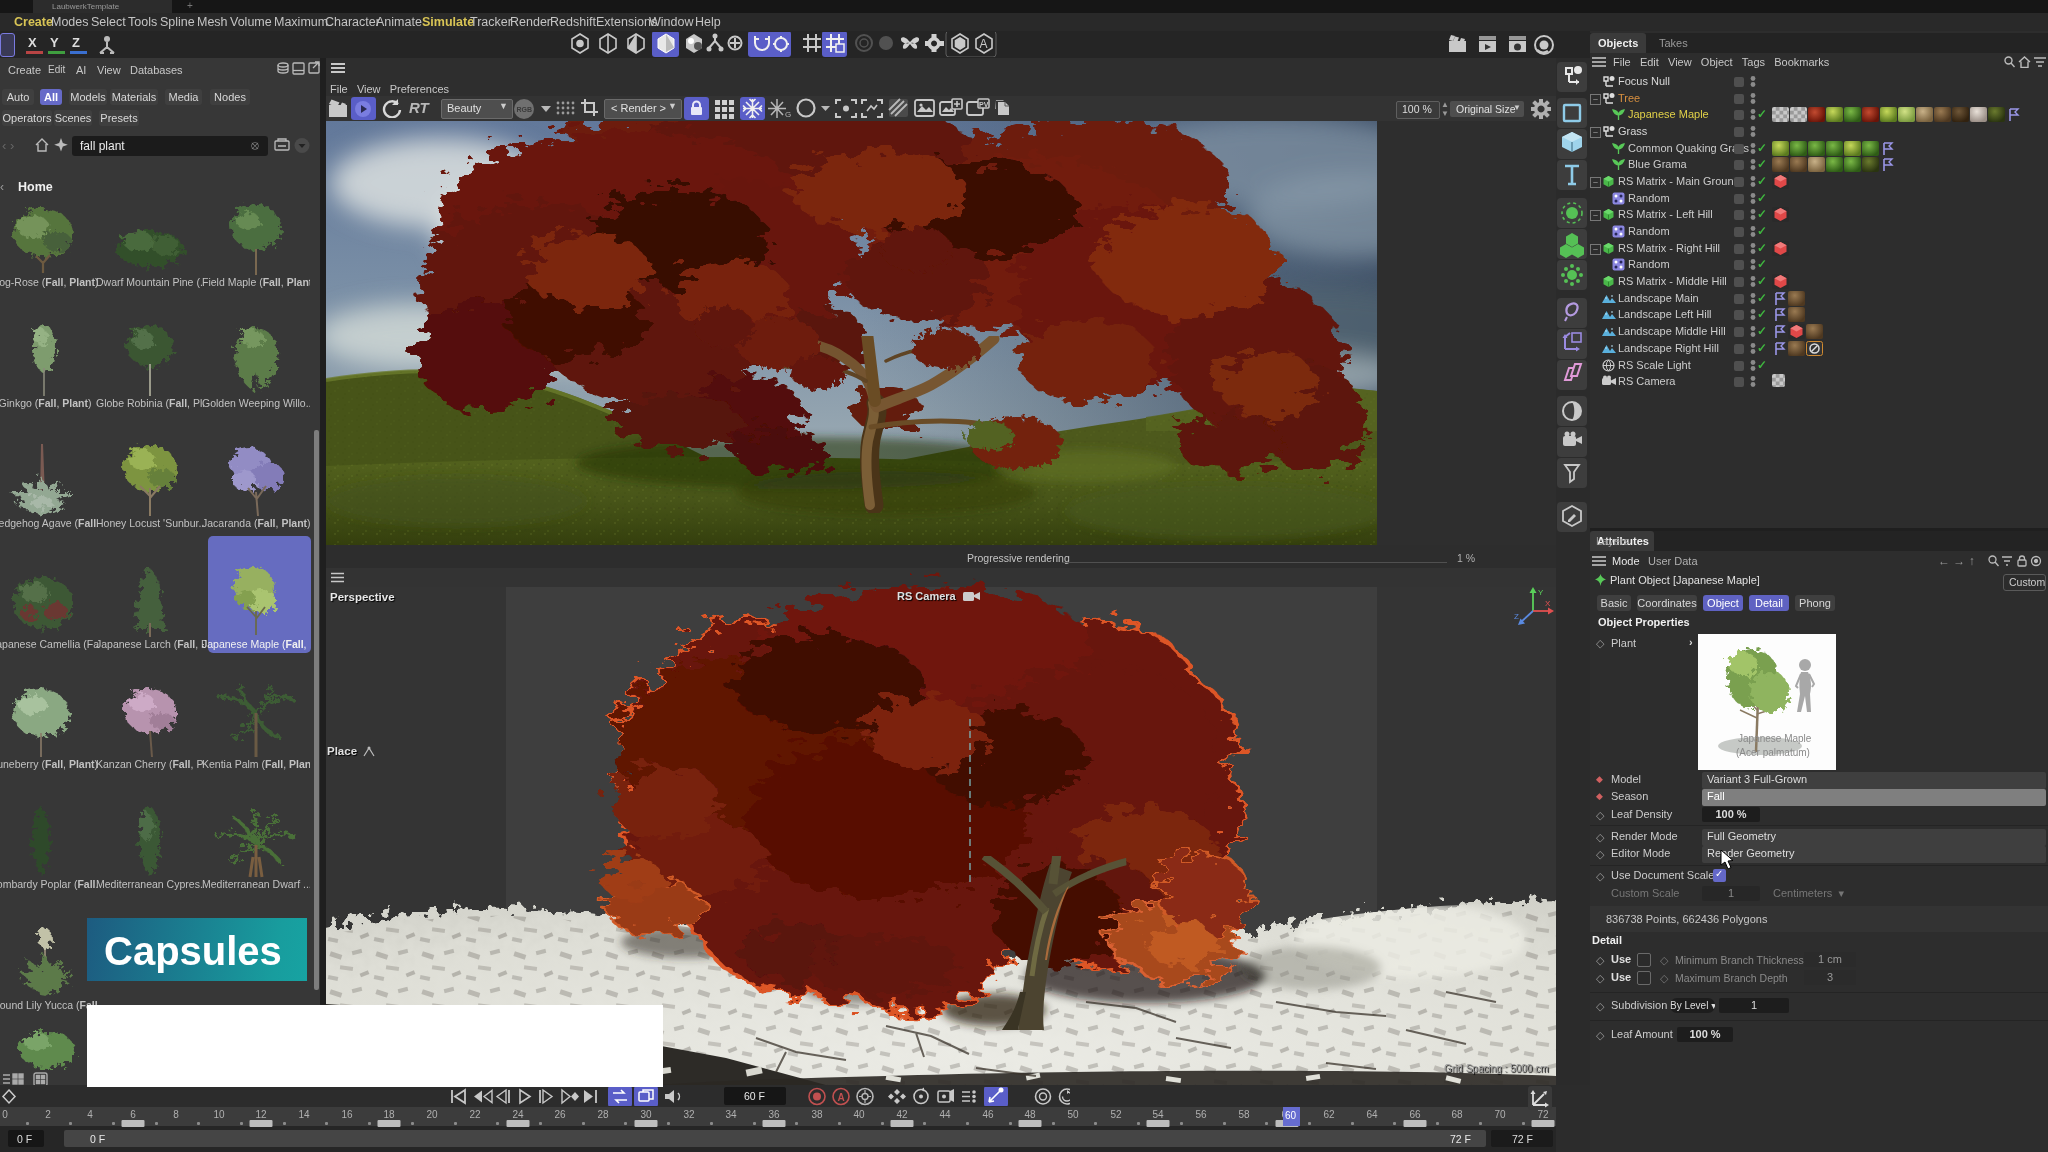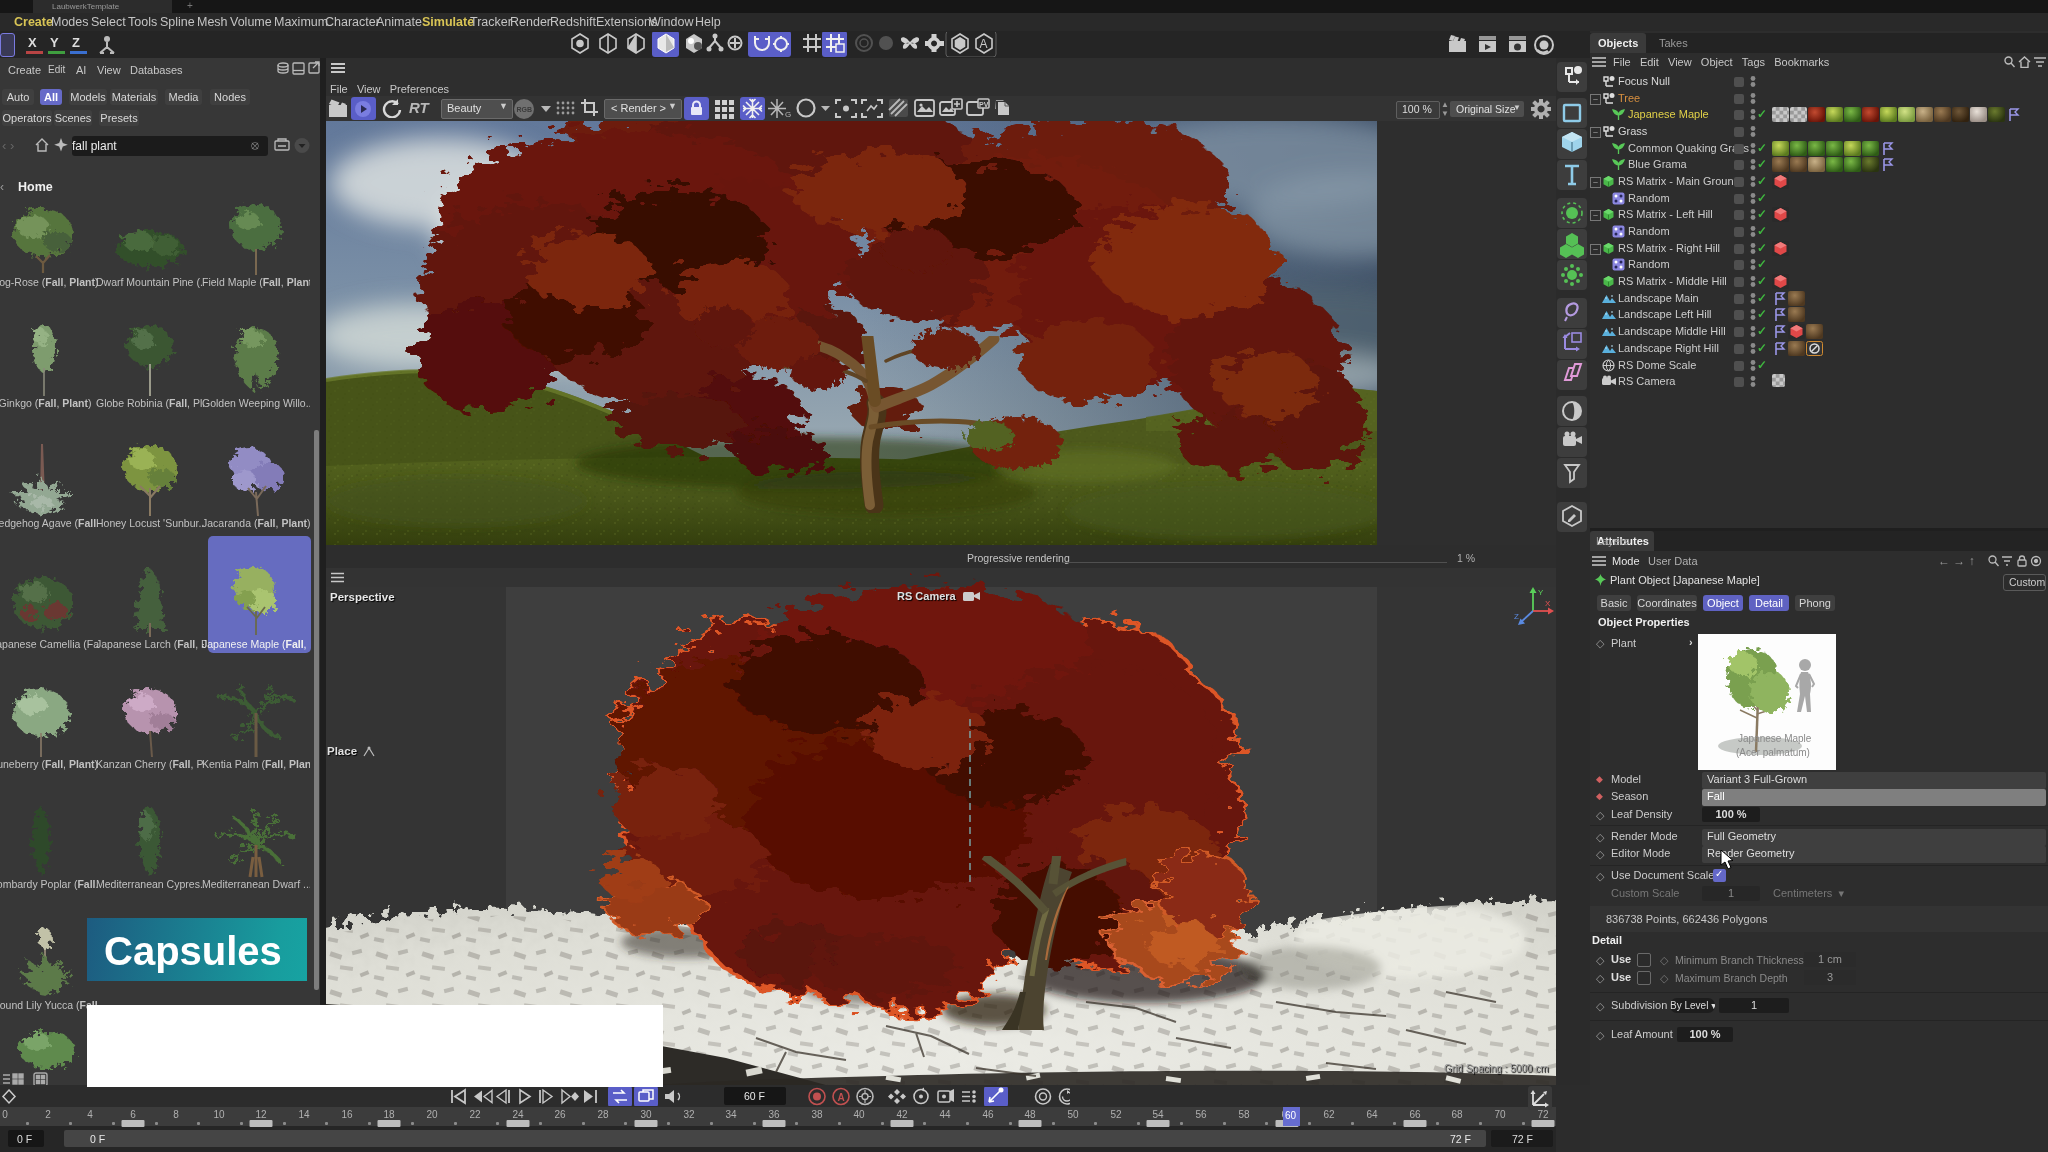--- a/index.html
+++ b/index.html
@@ -207,21 +207,21 @@
 <div class="btn" style="left:2px;top:110px;width:50px;height:16px;line-height:16px;">Operators</div>
 <div class="btn" style="left:54px;top:110px;width:38px;height:16px;line-height:16px;">Scenes</div>
 <div class="btn" style="left:99px;top:110px;width:40px;height:16px;line-height:16px;">Presets</div>
 
 <span class="tx" style="left:2px;top:138px;color:#666;font-size:13px;">‹&nbsp;›</span>
 <svg class="abs" style="left:34px;top:137px;" width="36" height="16" viewBox="0 0 36 16">
 <path d="M2 8 l6-6 6 6 M4 7 v7 h8 v-7" stroke="#bbb" stroke-width="1.4" fill="none"></path>
 <path d="M27 1 l1.8 5 5 1.8 -5 1.8 -1.8 5 -1.8 -5 -5 -1.8 5 -1.8 Z" fill="#bbb"></path>
       </svg>
 <div class="abs" style="left:72px;top:136px;width:196px;height:20px;background:#1b1b1b;border-radius:3px;"></div>
-<span class="tx" style="left:72px;top:139px;font-size:12px;color:#ececec;">fall plant</span>
+<span class="tx" style="left:80px;top:139px;font-size:12px;color:#ececec;">fall plant</span>
 <span class="tx" style="left:251px;top:138px;font-size:12px;color:#8a8a8a;">⦻</span>
 <svg class="abs" style="left:274px;top:137px;" width="40" height="17" viewBox="0 0 40 17">
 <g stroke="#bbb" stroke-width="1.3" fill="none">
 <rect x="1" y="4" width="14" height="9" rx="1"></rect>
           <path d="M4 4 v-2 h8 v2 M4 9 h8"></path>
 <circle cx="28" cy="8.5" r="7.5" fill="#4a4a4a" stroke="none"></circle>
           <path d="M24.5 7 l3.5 4 3.5 -4" fill="#222" stroke="none"></path>
 </g>
       </svg>
 
@@ -1219,21 +1219,21 @@
               <rect x="0.5" y="0.5" width="16" height="14" rx="2" fill="#333" stroke="#d08a30"></rect>
               <circle cx="8.5" cy="7.5" r="4.5" stroke="#ddd" stroke-width="1.5" fill="none"></circle>
               <path d="M5.5 10.5 L11.5 4.5" stroke="#ddd" stroke-width="1.5"></path>
             </svg></span>
         </div>
 <div class="orow" style="top:357px">
           <svg class="oic" style="left:12px" width="13" height="13" viewBox="0 0 13 13">
             <circle cx="6.5" cy="6.5" r="5.5" stroke="#ccc" stroke-width="1.2" fill="none"></circle>
             <path d="M1 6.5 h11 M6.5 1 a8 8 0 0 0 0 11 M6.5 1 a8 8 0 0 1 0 11" stroke="#ccc" stroke-width="1" fill="none"></path>
           </svg>
-          <span class="nm" style="left:28px;color:#ccc">RS Dome Scale</span>
+          <span class="nm" style="left:28px;color:#ccc">RS Scale Light</span>
           <div class="ebx"></div>
           <svg class="dts" width="6" height="13" viewBox="0 0 6 13">
             <circle cx="3" cy="3.5" r="2.4" fill="#8a8a8a"></circle>
             <circle cx="3" cy="9.5" r="2.4" fill="#8a8a8a"></circle>
           </svg>
           <span class="ck">✓</span>
         </div>
 <div class="orow" style="top:373px">
           <svg class="oic" style="left:12px" width="15" height="13" viewBox="0 0 15 13">
             <rect x="0" y="3" width="9" height="7" rx="1.5" fill="#ccc"></rect>

